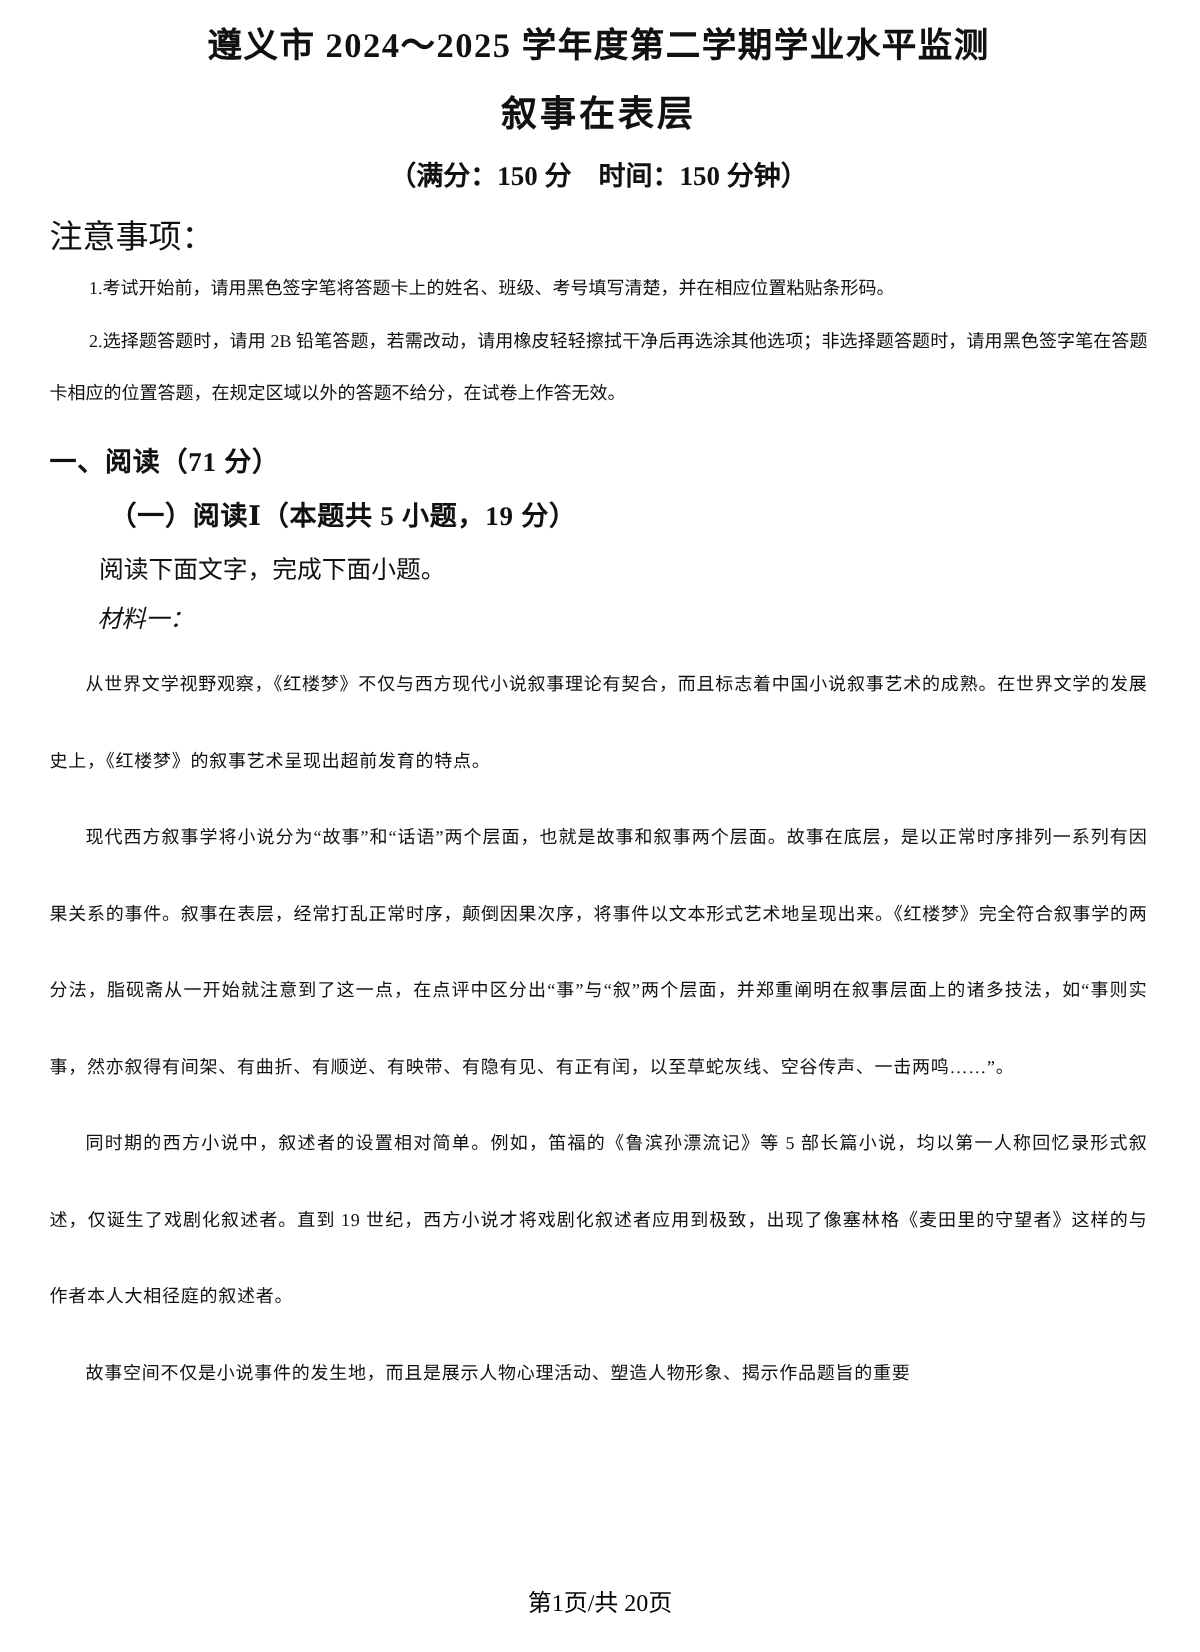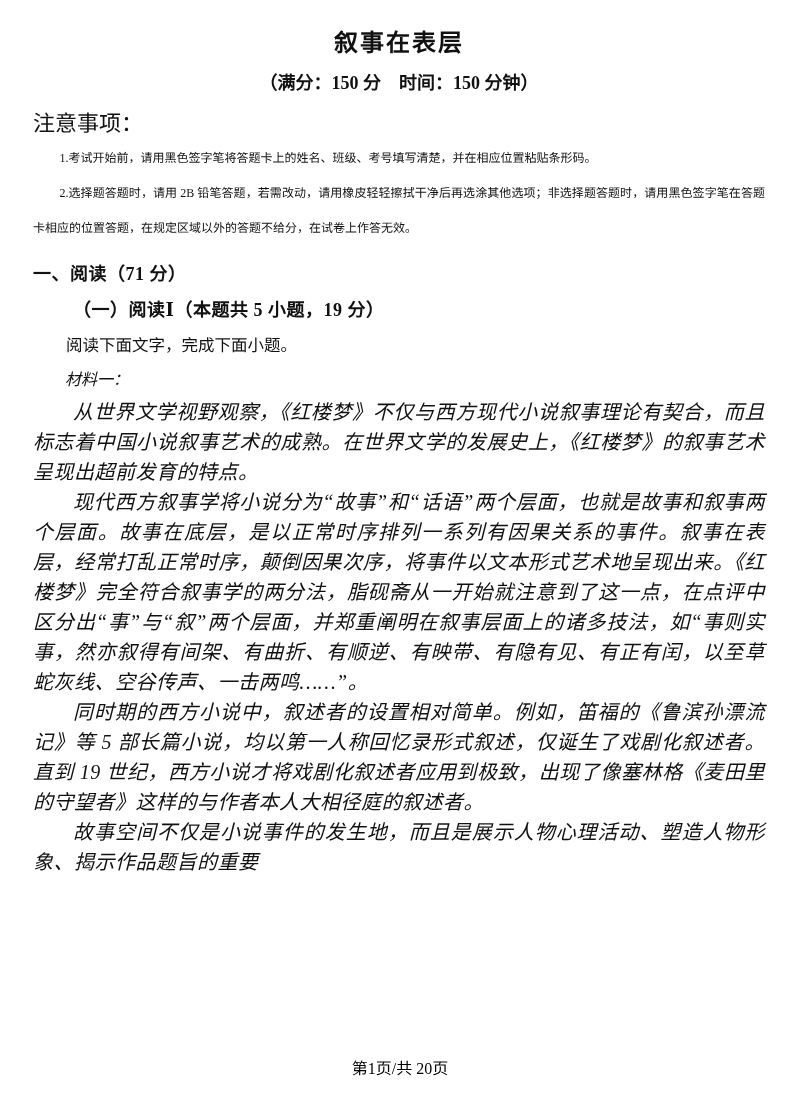--- a/index.html
+++ b/index.html
@@ -73,45 +73,45 @@
     line-height: 35px;
     text-indent: 2em;
   }
   .material-label {
     font-size: 16px;
     line-height: 34px;
     text-indent: 2em;
     font-style: italic;
   }
   .material-paragraph {
-    font-size: 20px;
-    line-height: 30px;
+    font-size: 12px;
+    line-height: 51px;
     text-align: justify;
     text-justify: inter-character;
     text-indent: 2em;
-    font-style: italic;
     margin: 0;
     letter-spacing: 0.5px;
   }
   .page-footer {
     position: absolute;
     left: 0;
     right: 0;
     bottom: 22px;
     text-align: center;
     font-size: 16px;
     font-style: normal;
     color: #000000;
   }
 </style>
 </head>
 <body>
 
 <div class="page">
 
+  <div class="doc-title">遵义市 2024～2025 学年度第二学期学业水平监测</div>
   <div class="doc-subtitle">叙事在表层</div>
   <div class="doc-meta">（满分：150 分　时间：150 分钟）</div>
 
   <div class="notice-heading">注意事项：</div>
   <p class="notice-item">1.考试开始前，请用黑色签字笔将答题卡上的姓名、班级、考号填写清楚，并在相应位置粘贴条形码。</p>
   <p class="notice-item">2.选择题答题时，请用 2B 铅笔答题，若需改动，请用橡皮轻轻擦拭干净后再选涂其他选项；非选择题答题时，请用黑色签字笔在答题卡相应的位置答题，在规定区域以外的答题不给分，在试卷上作答无效。</p>
 
   <div class="section-heading">一、阅读（71 分）</div>
   <div class="subsection-heading">（一）阅读Ⅰ（本题共 5 小题，19 分）</div>
   <div class="reading-instruction">阅读下面文字，完成下面小题。</div>

